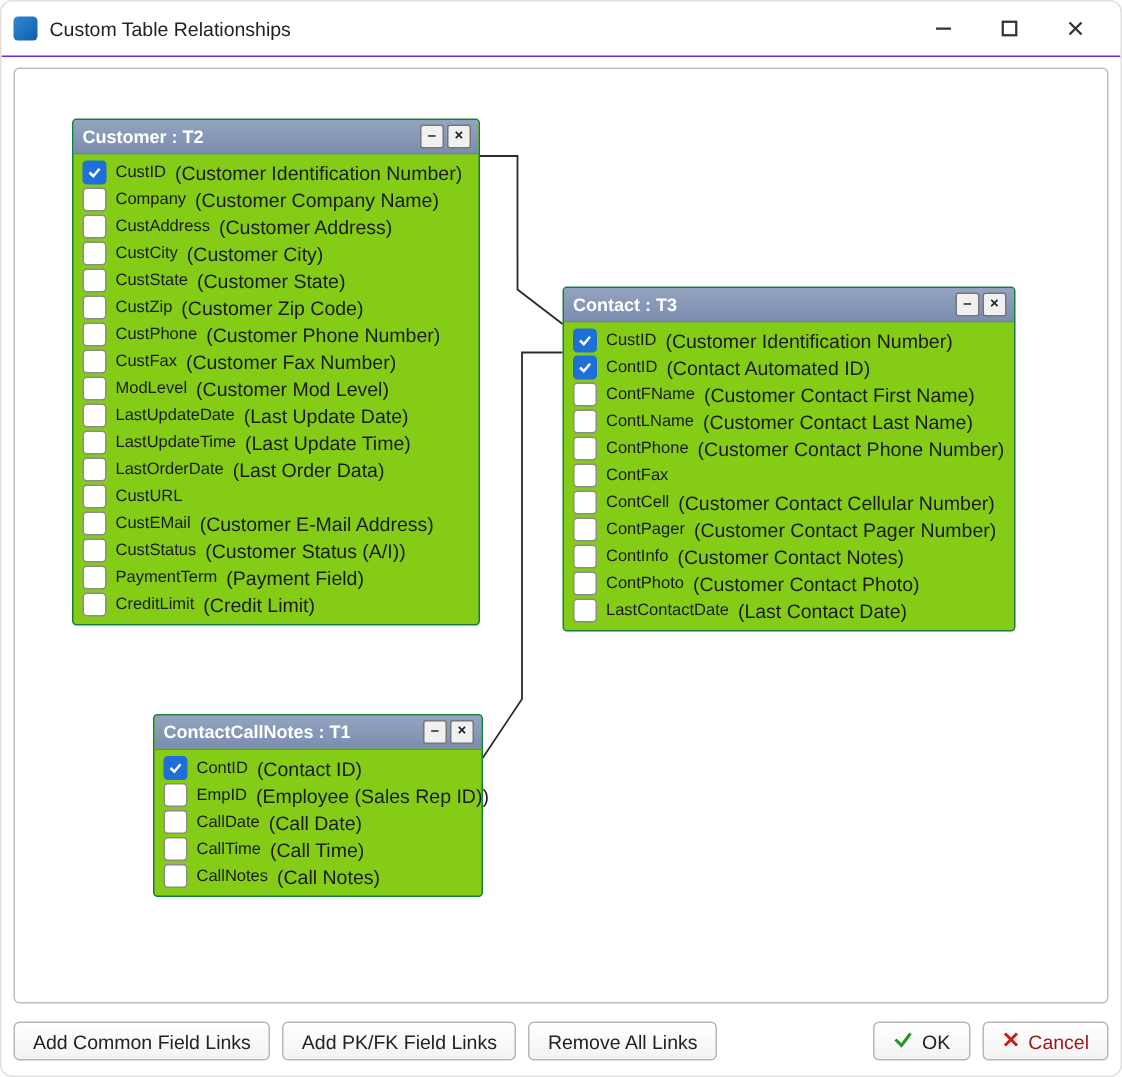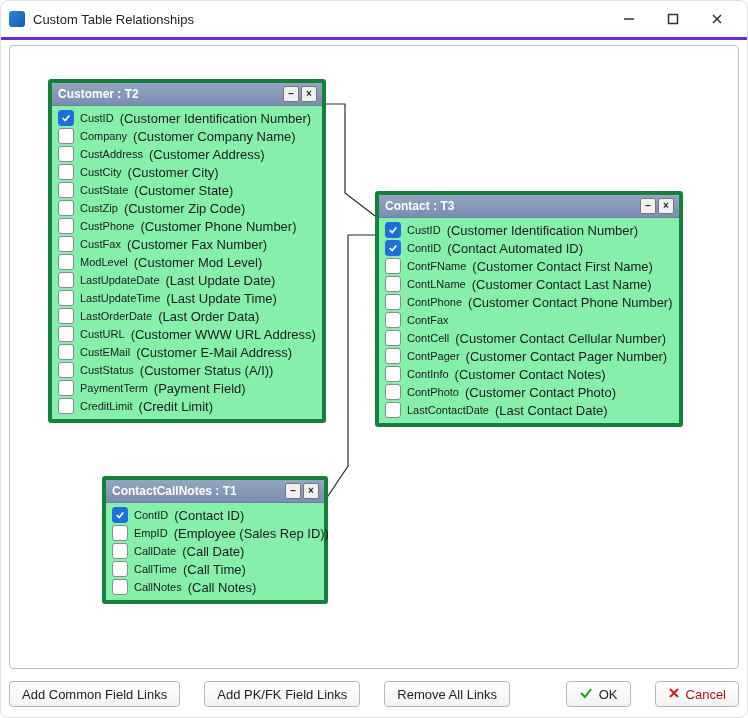--- a/index.html
+++ b/index.html
@@ -1,45 +1,45 @@
 <!DOCTYPE html>
 <html><head>
 <meta charset="utf-8">
 <style>
   html,body{margin:0;padding:0;height:100%;font-family:"Segoe UI",Tahoma,Arial,sans-serif;font-size:13px;color:#222;background:#fff}
   #app{position:relative;width:748px;height:718px;border:1px solid #e0e0e0;border-radius:8px;overflow:hidden;box-sizing:border-box;background:#fff}
   
-  .titlebar{display:flex;align-items:center;height:36px;padding:0 8px;border-bottom:3px solid #6d28d9}
+  .titlebar{display:flex;align-items:center;height:36px;padding:0 8px;border-bottom:1px solid #6d28d9}
   .titlebar .app-icon{width:16px;height:16px;border-radius:3px;background:linear-gradient(135deg,#3187d6,#0f5fa8);margin-right:8px;display:inline-flex;align-items:center;justify-content:center;color:#fff;font-size:10px;font-weight:bold}
   .titlebar .title{flex:1;font-size:13px}
   .win-controls{display:flex;gap:0}
   .win-btn{width:44px;height:28px;display:flex;align-items:center;justify-content:center;border-radius:4px}
   .win-btn svg{width:12px;height:12px;stroke:#333;stroke-width:1.5;fill:none}
   
   .client{position:absolute;left:8px;right:8px;top:44px;bottom:48px;border:1px solid #bfbfbf;border-radius:4px;background:#fff}
   .canvas{position:absolute;inset:0}
   
-  .tbl{position:absolute;border:4px solid #15803d;border-radius:3px;background:#86efac;box-shadow:0 0 0 rgba(0,0,0,0)}
+  .tbl{position:absolute;border:1px solid #15803d;border-radius:3px;background:#84cc16;box-shadow:0 0 0 rgba(0,0,0,0)}
   .tbl-header{display:flex;align-items:center;background:linear-gradient(#94a4c0,#7b8db0);color:#fff;font-weight:600;font-size:12px;padding:3px 5px 3px 6px;border-bottom:1px solid #6a7ea0;border-radius:2px 2px 0 0}
   .tbl-title{flex:1}
   .tbl-ctrls{display:flex;gap:2px}
   .tbl-ctrls .btn{width:14px;height:14px;background:#f0f0f0;border:1px solid #777;border-radius:2px;display:flex;align-items:center;justify-content:center;font-size:10px;line-height:1;color:#222;font-weight:bold}
   .tbl-body{padding:3px 4px 4px 4px}
   .field-row{display:flex;align-items:center;gap:6px;padding:1px 2px;white-space:nowrap}
   .chk{width:14px;height:14px;border:1px solid #8b8b8b;border-radius:3px;background:#fff;display:flex;align-items:center;justify-content:center;flex-shrink:0}
   .chk.checked{background:#1f6fd8;border-color:#1f6fd8}
   .chk.checked svg{stroke:#fff}
   .chk svg{width:10px;height:10px;stroke:#fff;stroke-width:2;fill:none}
   .field-name{font-size:11px;color:#1b1b1b}
   .field-desc{font-size:13px;color:#1b1b1b}
   
   .connectors{position:absolute;inset:0;pointer-events:none}
   .connectors path{stroke:#2a2a2a;stroke-width:1.2;fill:none}
   
-  .button-bar{position:absolute;left:8px;right:8px;bottom:8px;height:30px;display:flex;align-items:center;gap:24px}
+  .button-bar{position:absolute;left:8px;right:8px;bottom:8px;height:30px;display:flex;align-items:center;gap:8px}
   .spacer{flex:1}
   .push-btn{height:26px;padding:0 12px;border:1px solid #b7b7b7;border-radius:4px;background:linear-gradient(#fff,#f3f3f3);display:inline-flex;align-items:center;gap:6px;font-size:13px;color:#222}
   .ok-icon svg{stroke:#1c9b1c}
   .cancel-icon svg{stroke:#cc1d1d}
   .cancel-btn{color:#9c1515}
 </style>
 </head>
 <body>
 <div id="app">
 
@@ -144,21 +144,20 @@
               <span class="field-desc">  (Last Update Time)</span>
             </div>
             <div class="field-row">
               <span class="chk"></span>
               <span class="field-name">LastOrderDate</span>
               <span class="field-desc">  (Last Order Data)</span>
             </div>
             <div class="field-row">
               <span class="chk"></span>
               <span class="field-name">CustURL</span>
-              <span class="field-desc">  (Customer WWW URL Address)</span>
             </div>
             <div class="field-row">
               <span class="chk"></span>
               <span class="field-name">CustEMail</span>
               <span class="field-desc">  (Customer E-Mail Address)</span>
             </div>
             <div class="field-row">
               <span class="chk"></span>
               <span class="field-name">CustStatus</span>
               <span class="field-desc">  (Customer Status (A/I))</span>

